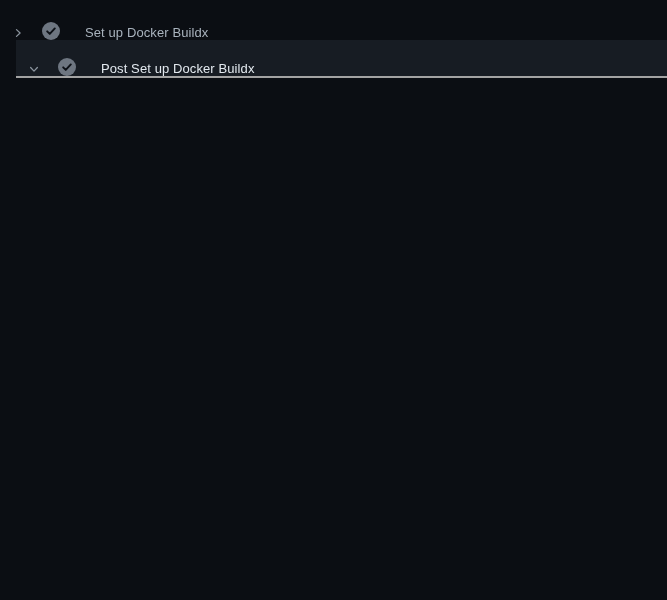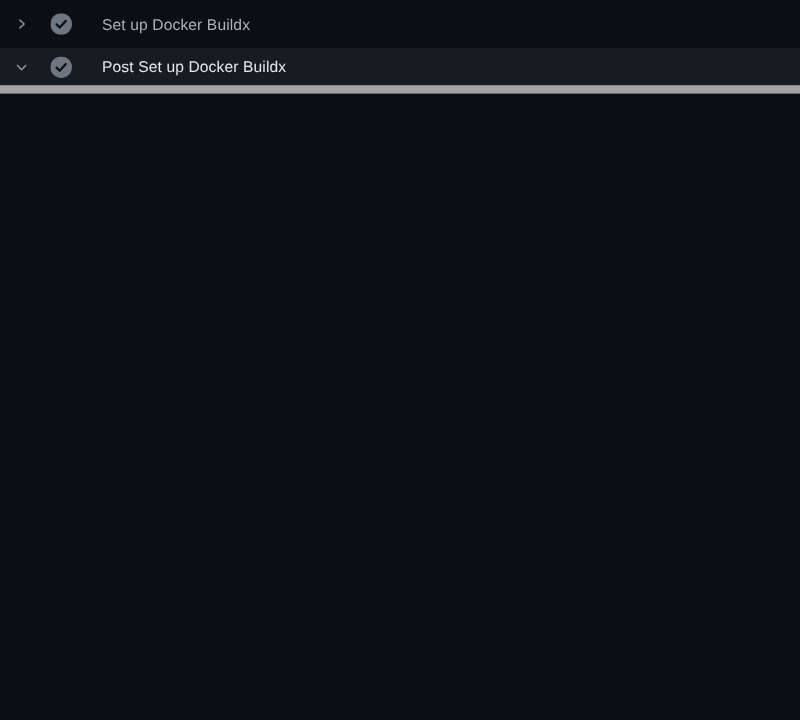--- a/index.html
+++ b/index.html
@@ -6,26 +6,27 @@
   body {
     width: 667px; height: 600px; overflow: hidden;
     background: #0b0e13;
     font-family: "Liberation Sans", sans-serif;
   }
   .app { width: 667px; height: 600px; position: relative; }
 
   
   .steps { width: 100%; }
   .step-row {
-    height: 40px; display: flex; align-items: center;
+    height: 40px; display: flex; align-items: flex-end;
     padding-left: 11px; cursor: pointer; box-sizing: border-box; gap: 11px;
   }
   .step-row.expanded {
     height: 38px; background: #171c23;
-    border-bottom: 7px solid #a3a3a3;
+    border-bottom: 2px solid #a3a3a3;
+    margin-left: 16px;
   }
   .chev {
     width: 14px; height: 14px; margin-right: 6px;
     display: flex; align-items: center; justify-content: center;
     color: #8b949e; flex: none;
   }
   .chev svg { display: block; }
   .chev.down svg { transform: rotate(90deg); }
   .check { width: 18px; height: 18px; margin-right: 14px; flex: none; }
   .check svg { display: block; }

